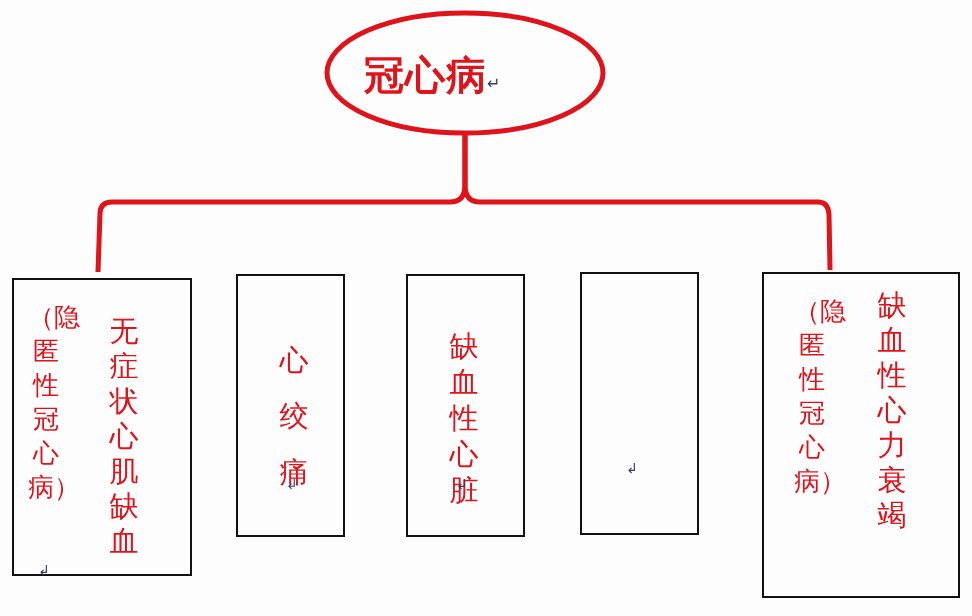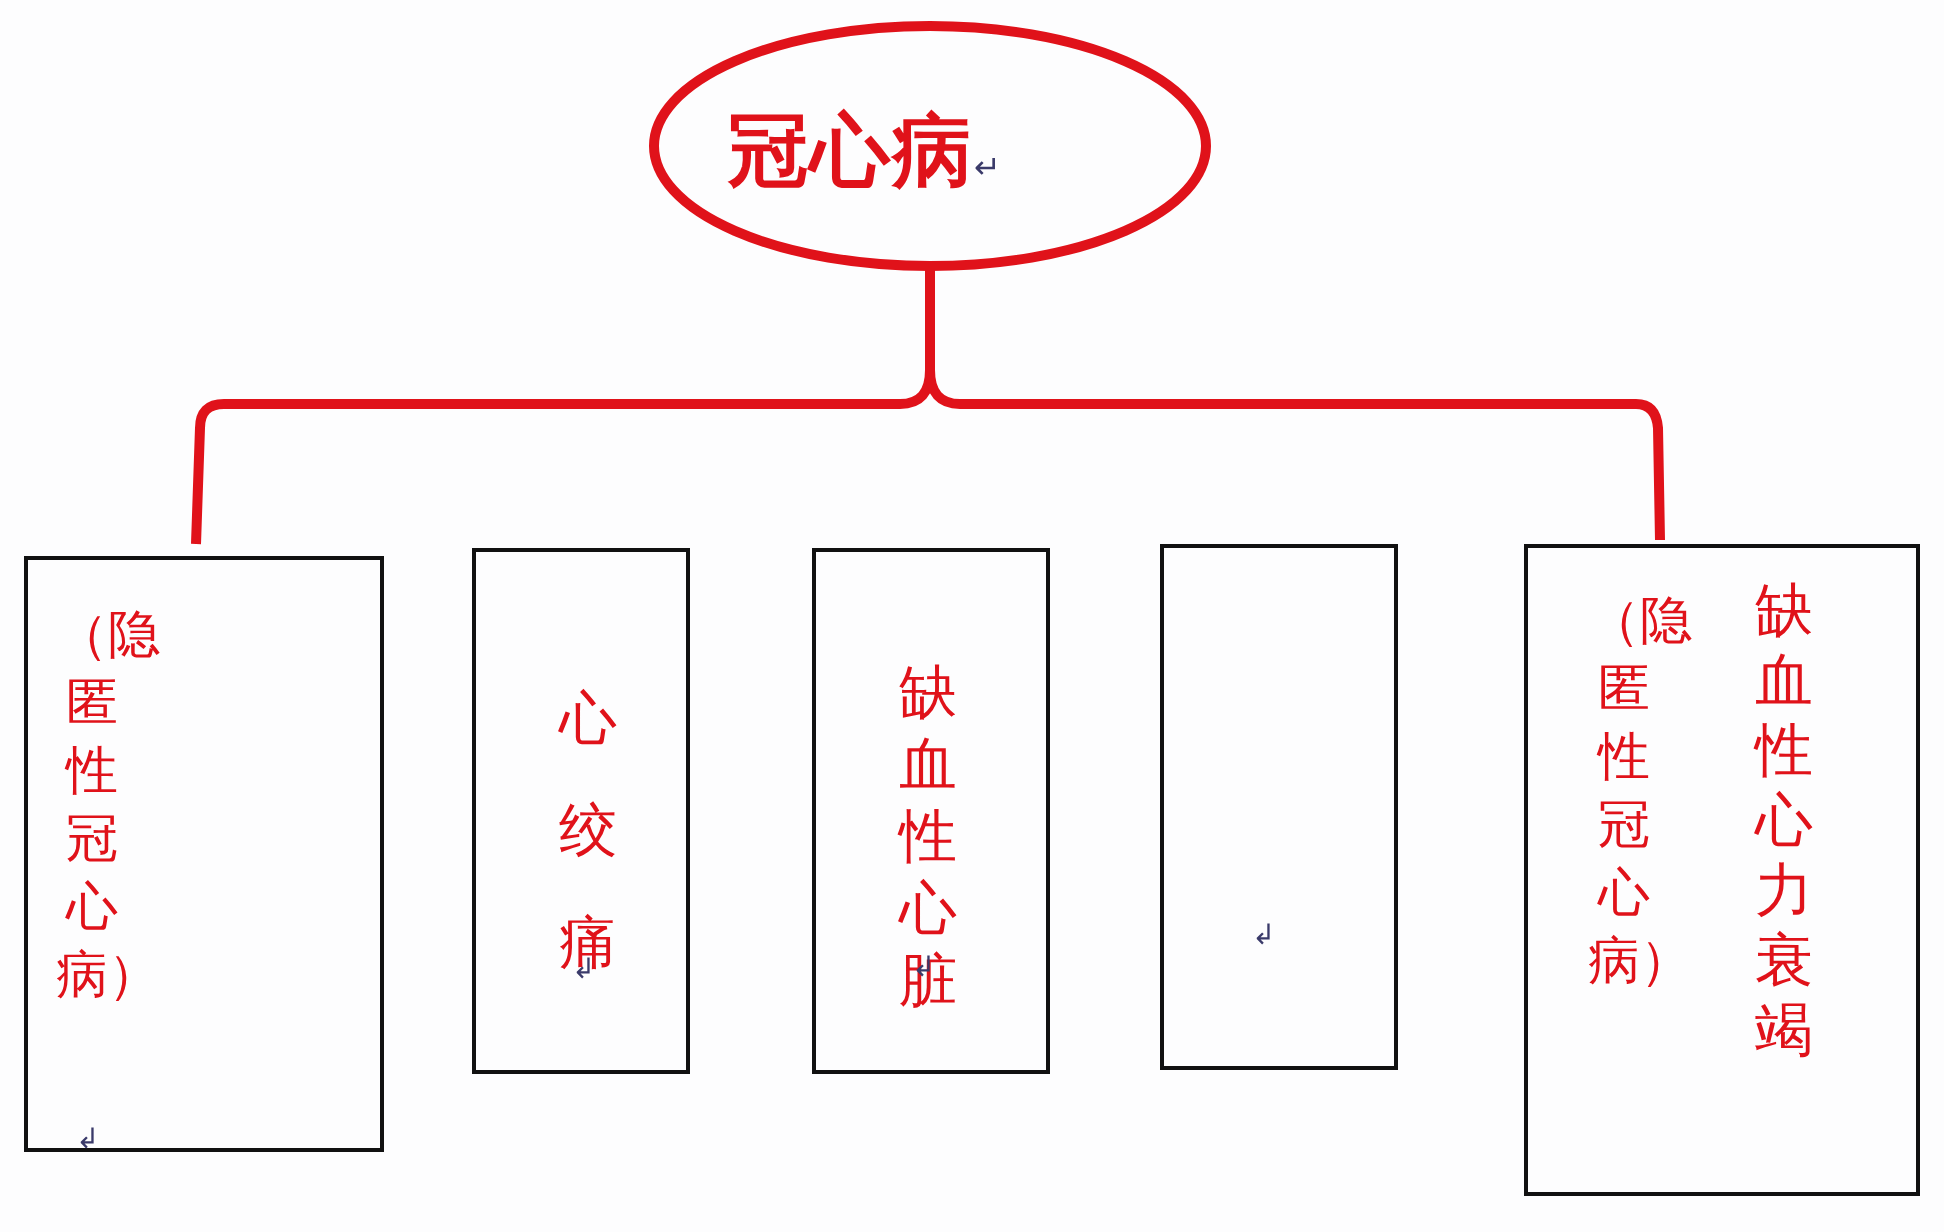--- a/index.html
+++ b/index.html
@@ -31,20 +31,21 @@
   <ellipse cx="465" cy="73" rx="138" ry="60" fill="none" stroke="#e0121a" stroke-width="5"></ellipse>
   <path d="M465 133 L465 185 Q465 202 450 202 L112 202 Q100 202 100 214 L98 272" fill="none" stroke="#e0121a" stroke-width="5"></path>
   <path d="M465 133 L465 185 Q465 202 480 202 L818 202 Q828 202 829 214 L830 270" fill="none" stroke="#e0121a" stroke-width="5"></path>
 </svg>
 
 <div class="root-label">
   <span>冠心病</span><span class="pmark">↵</span>
 </div>
 
 <div class="box" style="left:12px;top:278px;width:180px;height:298px;">
+  <div class="vtext" style="left:92px;top:34px;">无症状心肌缺血</div>
   <div class="vtext" style="left:14px;top:22px;font-size:26px;line-height:34px;font-family:Liberation Mono, monospace;">（隐匿性冠心病）</div>
   <div class="mark" style="left:24px;top:282px;">↲</div>
 </div>
 
 <div class="box" style="left:236px;top:274px;width:109px;height:263px;font-family:Liberation Serif, serif;">
   <div class="vtext" style="left:38px;top:56px;line-height:56px;">心绞痛</div>
   <div class="mark" style="left:48px;top:200px;">↲</div>
 </div>
 
 <div class="box" style="left:406px;top:274px;width:119px;height:263px;">

